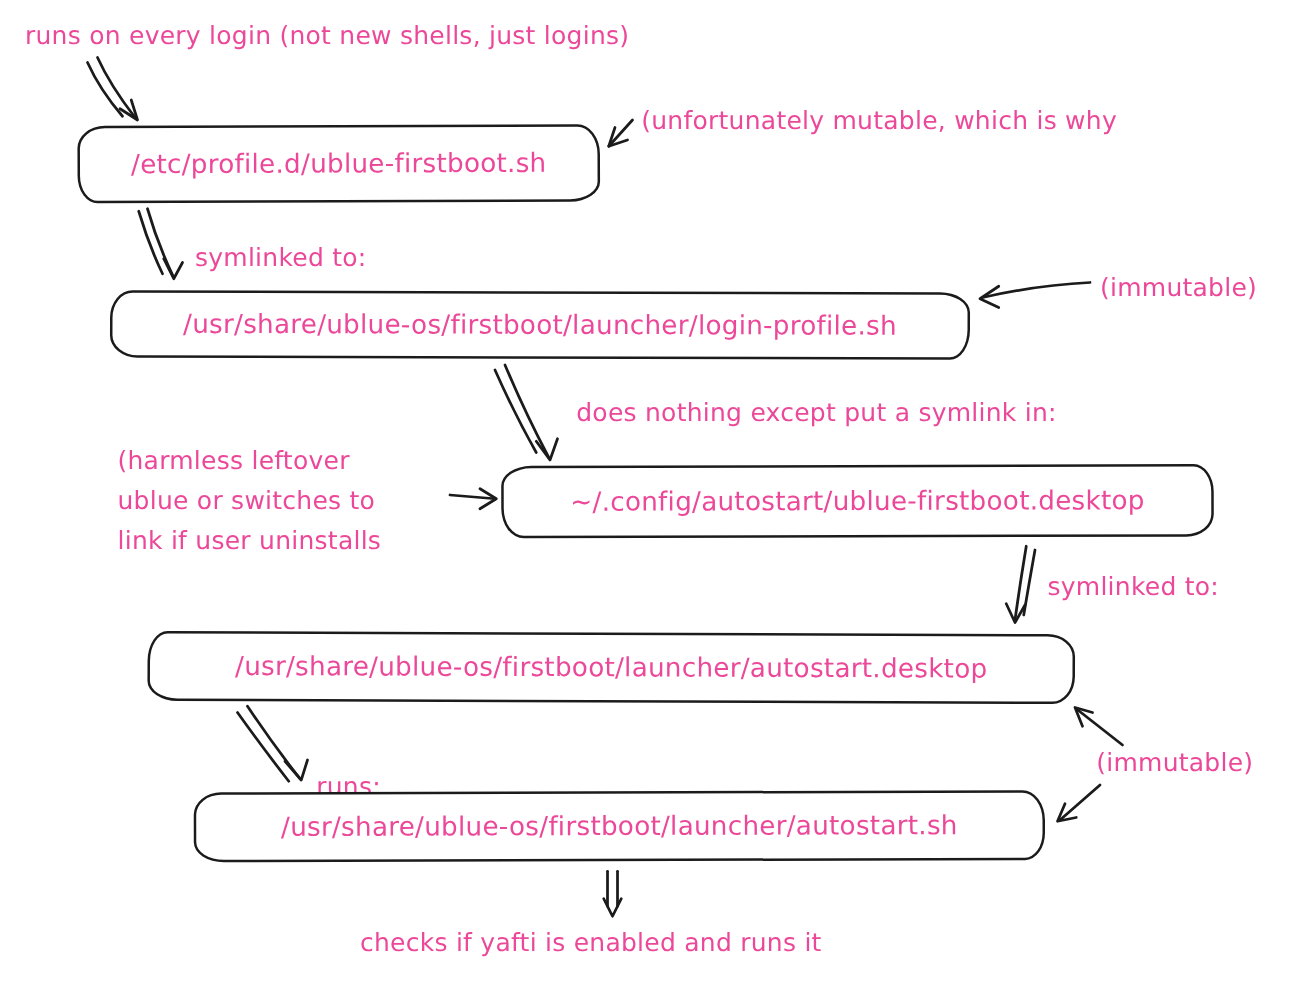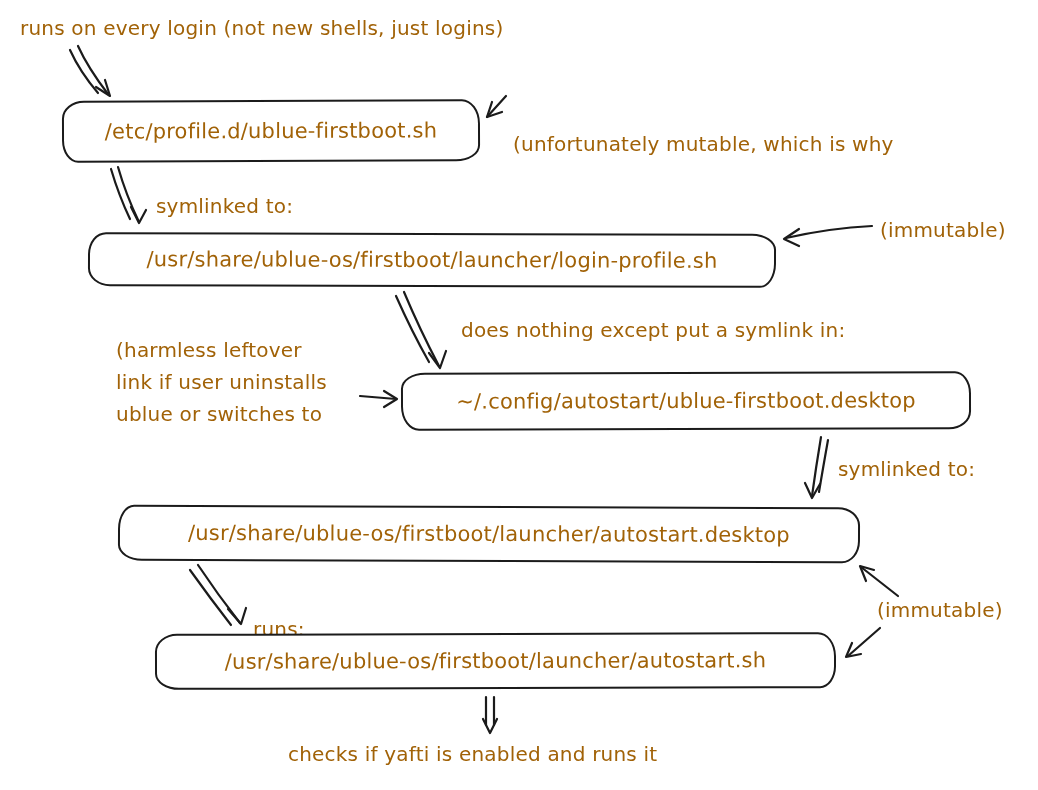--- a/index.html
+++ b/index.html
@@ -3,21 +3,21 @@
 <meta charset="utf-8">
 <style>
   * { box-sizing: border-box; }
   html, body { margin: 0; padding: 0; background: #ffffff; }
   body { font-family: "DejaVu Sans", sans-serif; }
   .canvas {
     position: relative;
     width: 1038px;
     height: 790px;
     background: #ffffff;
-    color: #a16207;
+    color: #ec4899;
     overflow: hidden;
   }
   .arrows {
     position: absolute;
     left: 0; top: 0;
     width: 1038px;
     height: 790px;
     pointer-events: none;
   }
   .arrows path {
@@ -100,34 +100,34 @@
     </g>
     <g>
       <path d="M486,697 L486,725"></path>
       <path d="M494,697 L494,725"></path>
       <path d="M483,719 L490,733 L497,719"></path>
     </g>
   </svg>
 
   <div class="note" style="left:20px; top:12px;">runs on every login (not new shells, just logins)</div>
 
-  <div class="note" style="left:513px; top:80px;margin-top:48px;">
+  <div class="note" style="left:513px; top:80px;">
     <span class="line">(unfortunately mutable, which is why</span>
   </div>
 
   <div class="note" style="left:156px; top:190px;">symlinked to:</div>
 
   <div class="note" style="left:880px; top:214px;">(immutable)</div>
 
   <div class="note" style="left:461px; top:314px;">does nothing except put a symlink in:</div>
 
-  <div class="note" style="left:94px; top:334px;margin-left:22px;">
+  <div class="note" style="left:94px; top:352px;">
     <span class="line">(harmless leftover</span>
+    <span class="line">ublue or switches to</span>
     <span class="line">link if user uninstalls</span>
-    <span class="line">ublue or switches to</span>
   </div>
 
   <div class="note" style="left:838px; top:453px;">symlinked to:</div>
 
   <div class="note" style="left:253px; top:613px;">runs:</div>
 
   <div class="note" style="left:877px; top:594px;">(immutable)</div>
 
   <div class="note" style="left:288px; top:738px;">checks if yafti is enabled and runs it</div>
 

